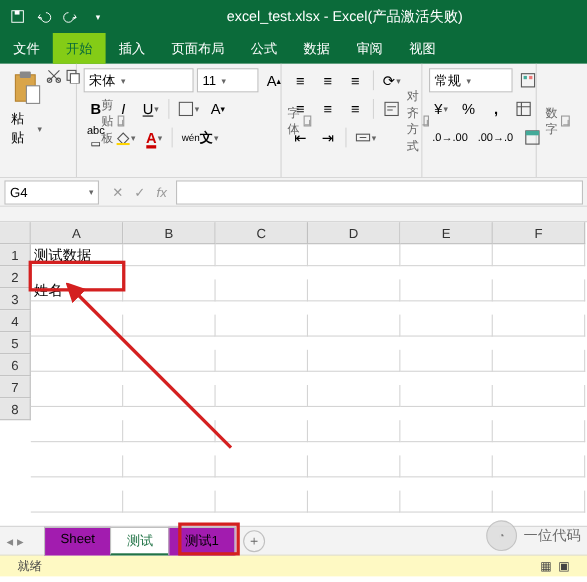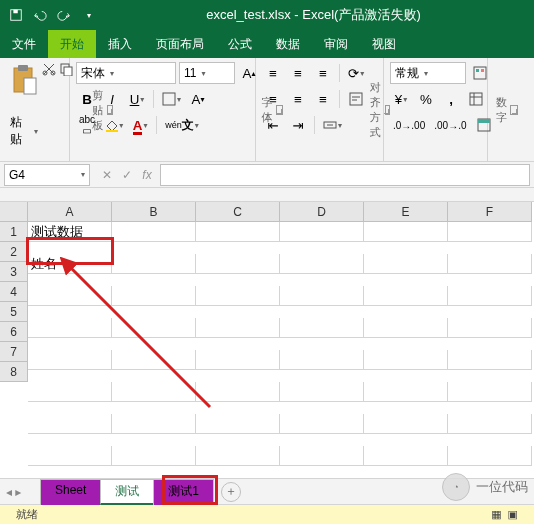--- a/index.html
+++ b/index.html
@@ -10,21 +10,21 @@
 .qat svg{width:14px;height:14px}
 .title-center{flex:1;text-align:center;font-size:13px}
 .ribbon-tabs{height:28px;background:#0b6b3a;display:flex;color:#fff}
 .tab{padding:6px 12px;cursor:pointer}
 .tab.active{background:#84cc16;color:#0b6b3a}
 .ribbon{height:104px;background:#f3f3f3;border-bottom:1px solid #d4d4d4;display:flex}
 .rgroup{border-right:1px solid #d4d4d4;padding:4px 6px 2px;display:flex;flex-direction:row;justify-content:space-between}
 .rgroup-label{text-align:center;color:#666;font-size:11px;padding-bottom:1px;display:flex;justify-content:center;align-items:center;gap:2px}
 .dlaunch{width:10px;height:10px;border:1px solid #999;position:relative}
 .dlaunch::after{content:"";position:absolute;right:0;bottom:0;width:4px;height:4px;border-right:1px solid #999;border-bottom:1px solid #999}
-.paste-big{display:flex;flex-direction:column;align-items:center;gap:18px;padding:2px 4px}
+.paste-big{display:flex;flex-direction:column;align-items:center;gap:4px;padding:2px 4px}
 .font-row,.align-row,.num-row{display:flex;gap:3px;align-items:center;margin-bottom:4px}
 .combo{height:22px;border:1px solid #c0c0c0;background:#fff;display:flex;align-items:center;padding:0 4px;font-size:12px;gap:4px}
 .btn{height:22px;min-width:22px;display:flex;align-items:center;justify-content:center;padding:0 3px;background:transparent;border:none;cursor:pointer}
 .dd{font-size:8px;color:#666;margin-left:1px}
 .sep{width:1px;height:18px;background:#d4d4d4;margin:0 2px}
 .fbar{height:26px;background:#f3f3f3;border-bottom:1px solid #d4d4d4;display:flex;align-items:center}
 .namebox{width:86px;height:22px;border:1px solid #c0c0c0;background:#fff;margin:0 4px;display:flex;align-items:center;padding:0 4px;justify-content:space-between}
 .fxbtns{display:flex;gap:2px;padding:0 4px;color:#999}
 .fxbtns span{width:18px;text-align:center}
 .fxinput{flex:1;height:22px;border:1px solid #c0c0c0;background:#fff;margin-right:4px}

